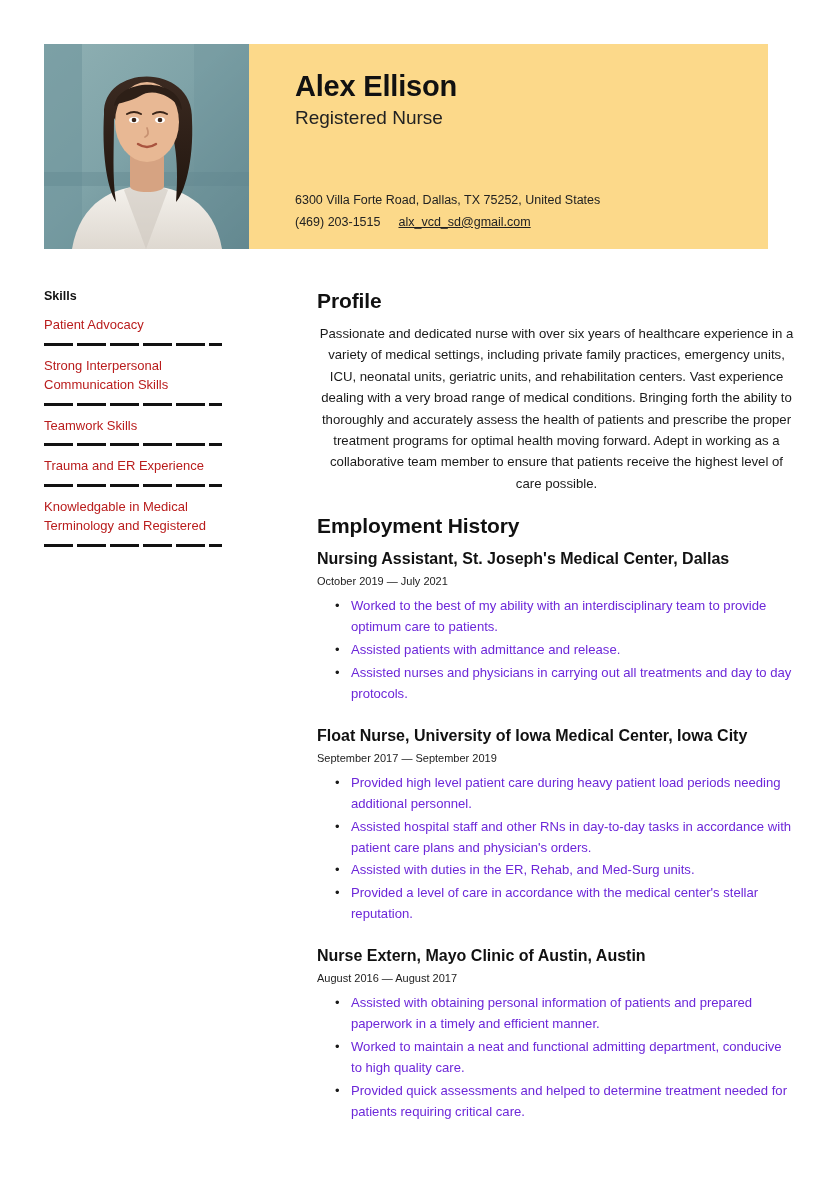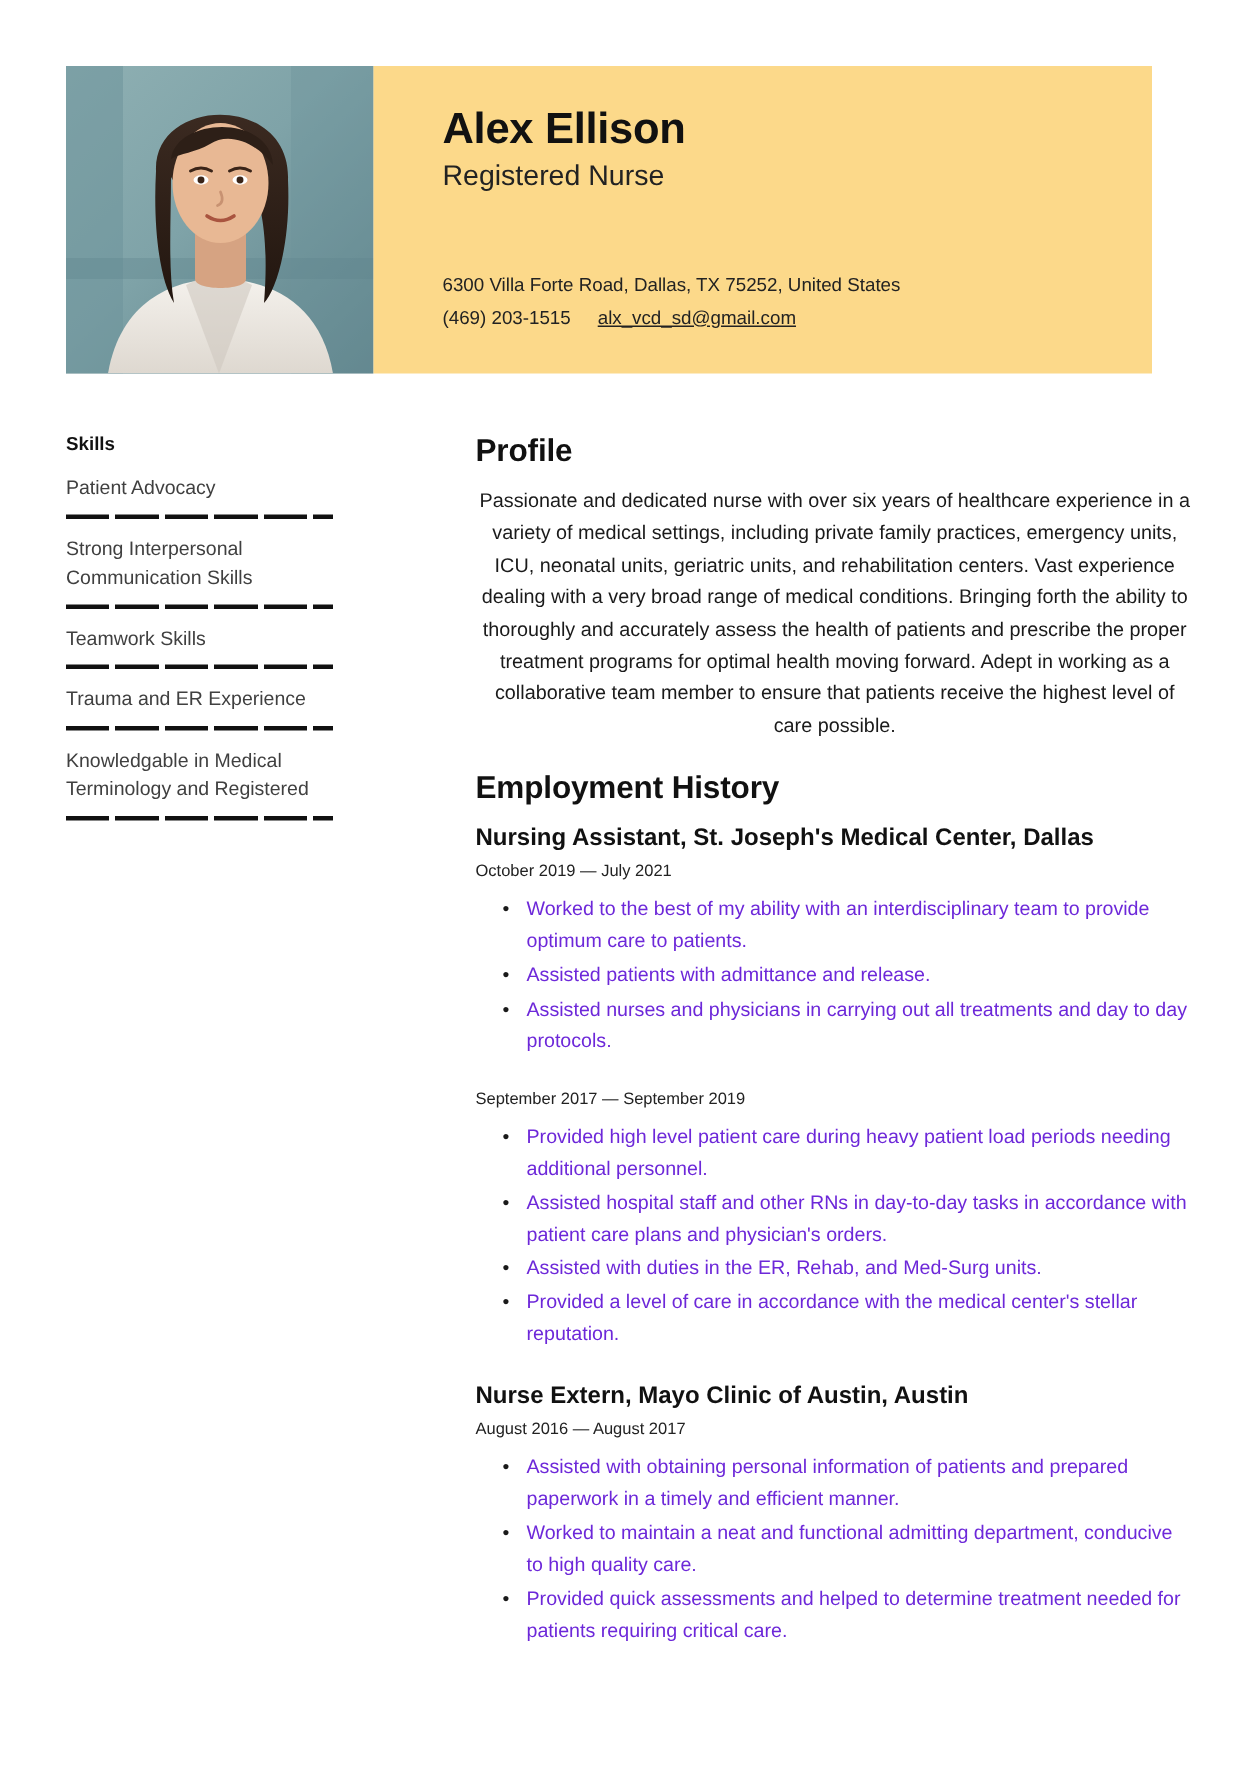--- a/index.html
+++ b/index.html
@@ -58,21 +58,21 @@
   .job-title {
     font-size: 19px;
     font-weight: normal;
     color: #222;
     margin: 0;
     line-height: 1.2;
   }
   .contact {
     position: absolute;
     left: 46px;
-    bottom: 26px;
+    bottom: 16px;
     font-size: 12.5px;
     color: #222;
     line-height: 1.72;
   }
   .contact .row2 {
     display: flex;
     align-items: flex-end;
     gap: 18px;
   }
   .contact a {
@@ -99,21 +99,21 @@
   
   .side-title {
     font-size: 12.5px;
     font-weight: bold;
     color: #111;
     margin: 0 0 13px 0;
   }
   .skill {
     font-size: 13px;
     line-height: 1.45;
-    color: #404040;
+    color: #b91c1c;
     margin: 0 0 8px 0;
   }
   .skill-rule {
     height: 0;
     border-top: 3px solid #111;
     width: 178px;
     margin: 0 0 11px 0;
     background-image: none;
   }
   .skill-rule {
@@ -278,20 +278,21 @@
         <div class="emp-title">Nursing Assistant, St. Joseph's Medical Center, Dallas</div>
         <div class="emp-dates">October 2019 — July 2021</div>
         <ul class="bullets">
           <li>Worked to the best of my ability with an interdisciplinary team to provide optimum care to patients.</li>
           <li>Assisted patients with admittance and release.</li>
           <li>Assisted nurses and physicians in carrying out all treatments and day to day protocols.</li>
         </ul>
       </div>
 
       <div class="emp-block">
+        <div class="emp-title">Float Nurse, University of Iowa Medical Center, Iowa City</div>
         <div class="emp-dates">September 2017 — September 2019</div>
         <ul class="bullets">
           <li>Provided high level patient care during heavy patient load periods needing additional personnel.</li>
           <li>Assisted hospital staff and other RNs in day-to-day tasks in accordance with patient care plans and physician's orders.</li>
           <li>Assisted with duties in the ER, Rehab, and Med-Surg units.</li>
           <li>Provided a level of care in accordance with the medical center's stellar reputation.</li>
         </ul>
       </div>
 
       <div class="emp-block">

